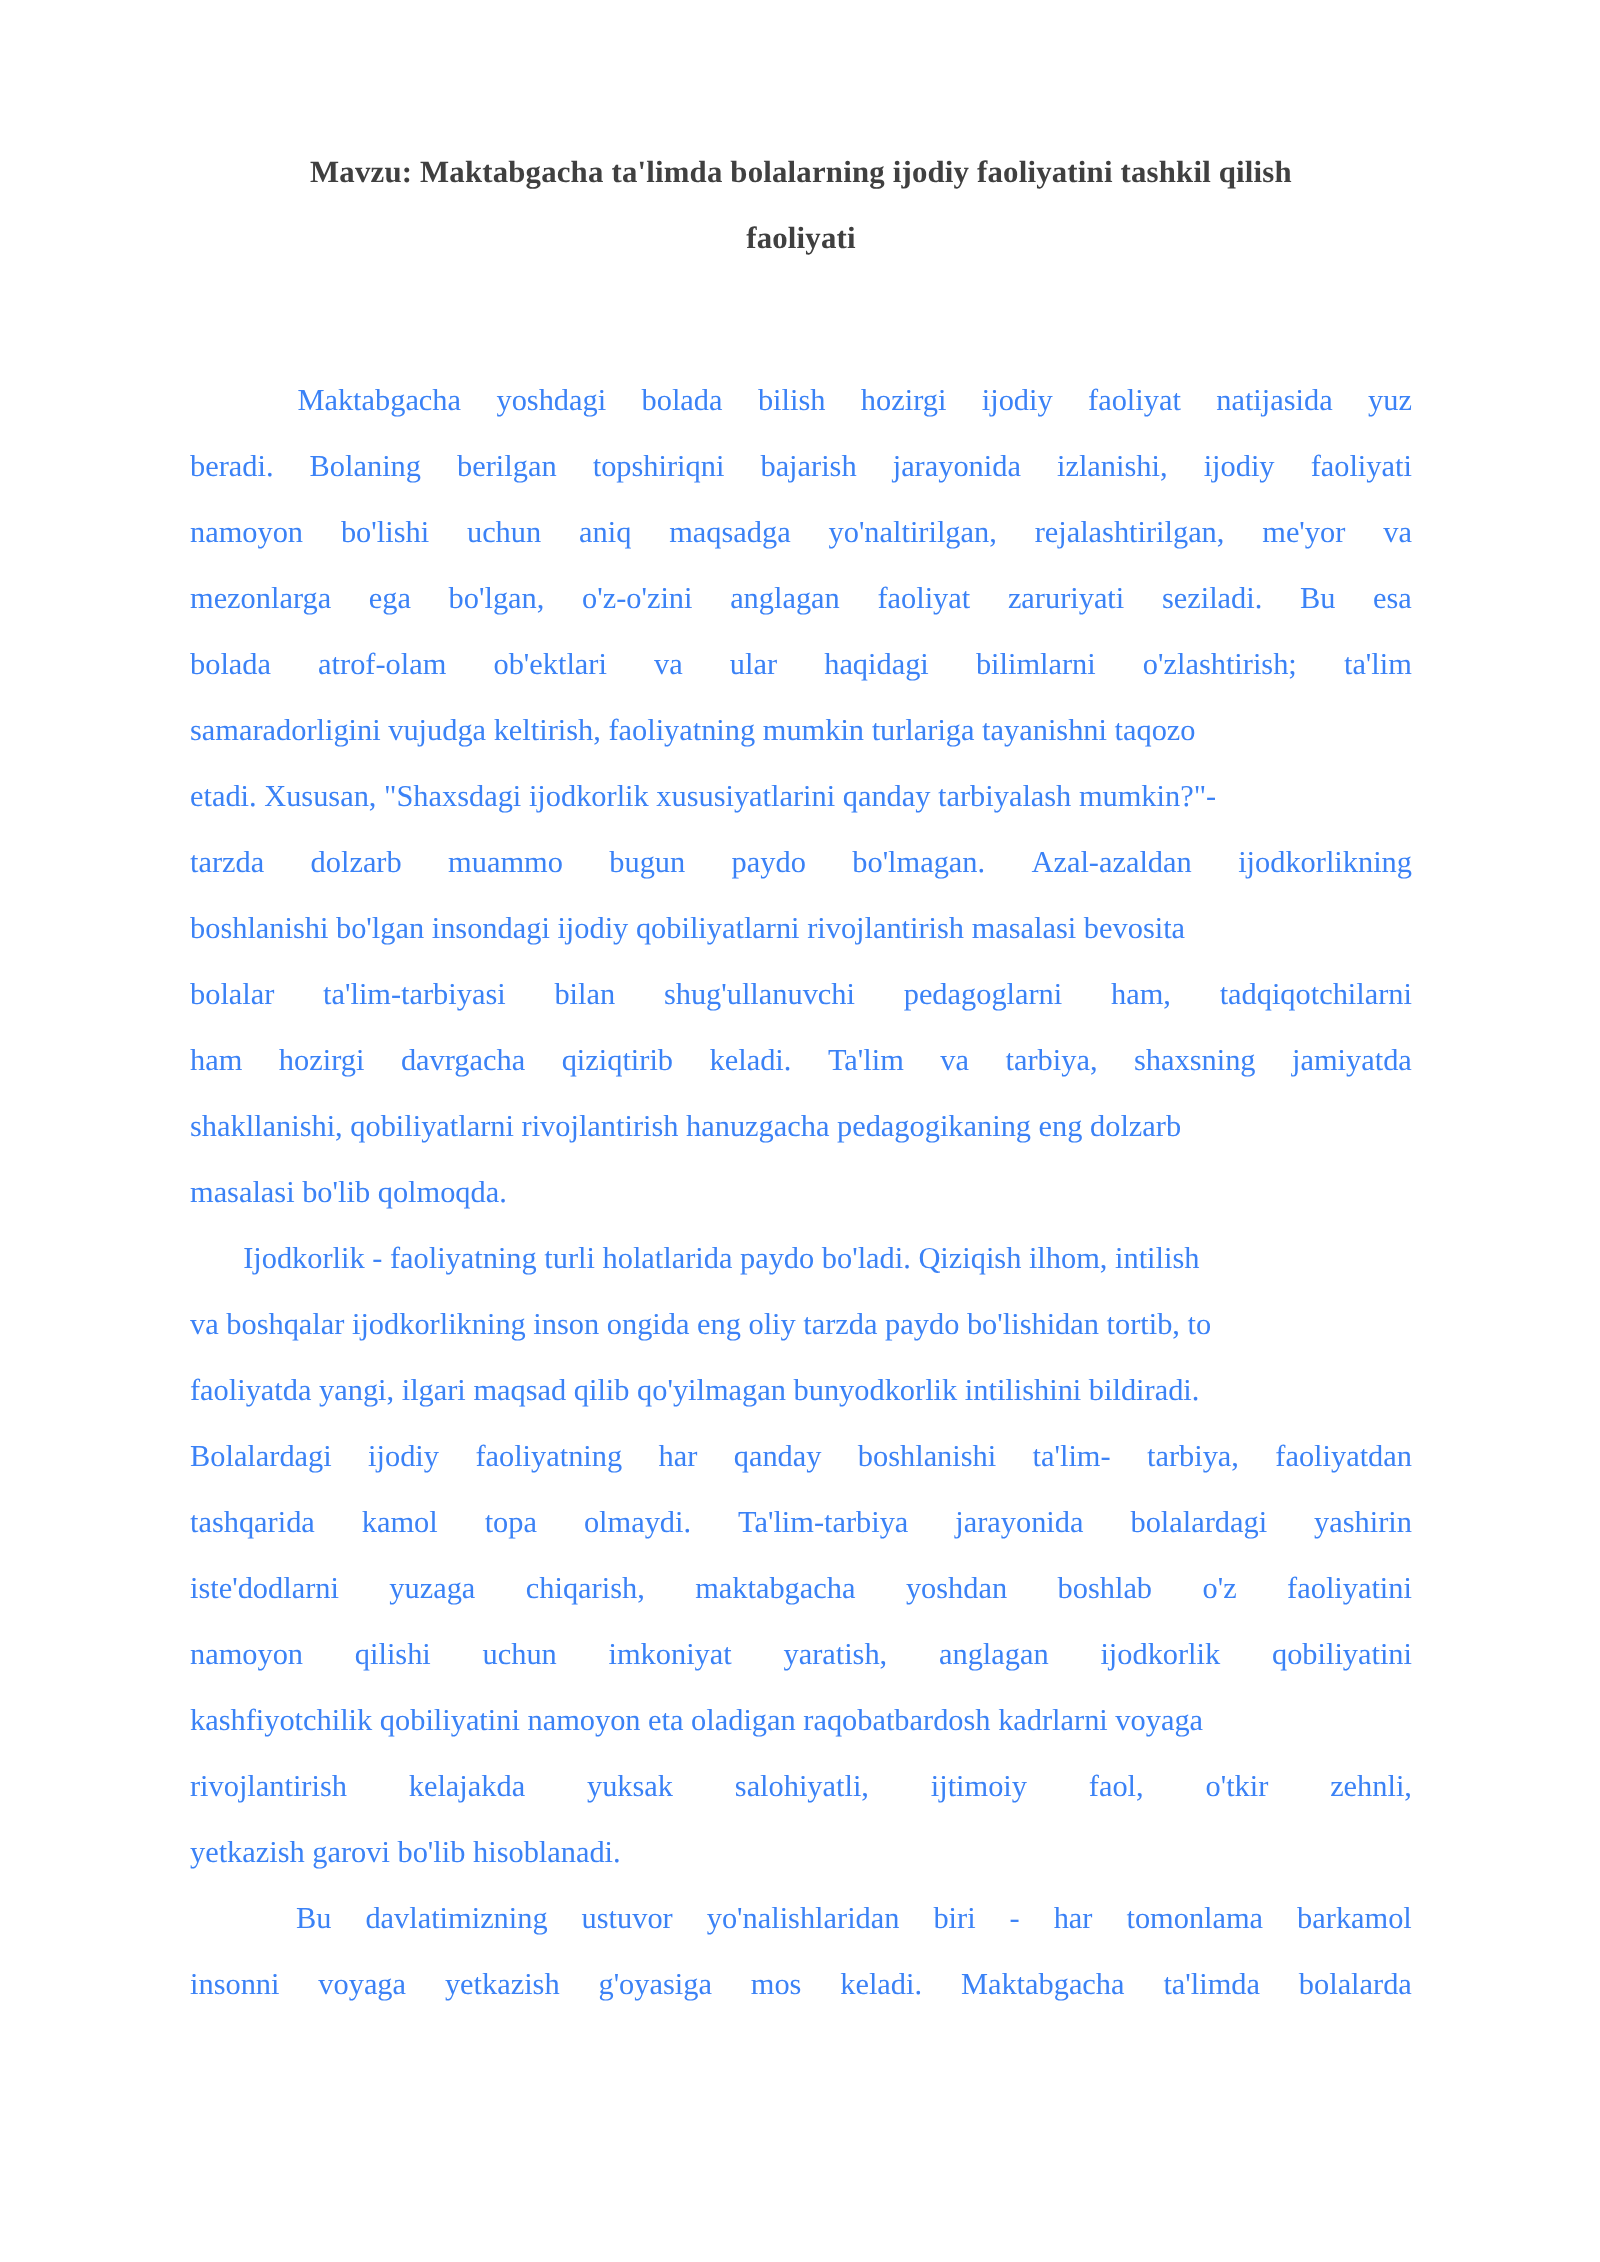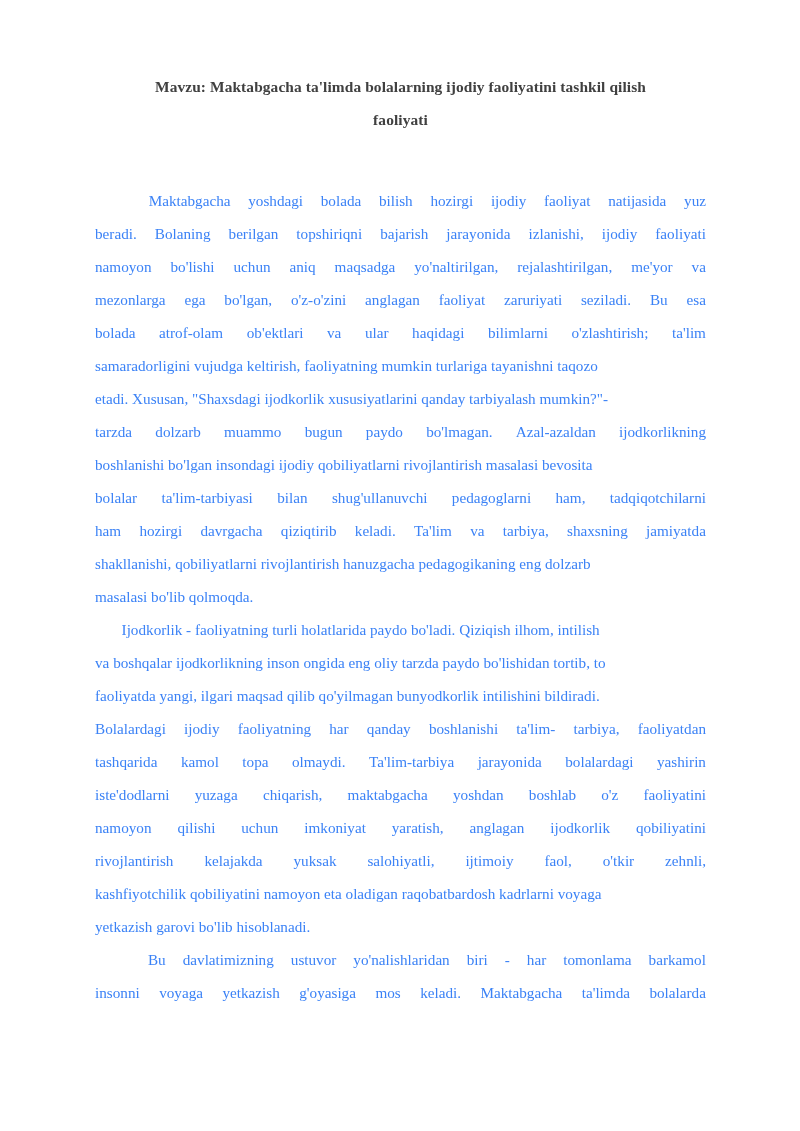--- a/index.html
+++ b/index.html
@@ -226,31 +226,31 @@
           <span class="line j">
             <span class="w">namoyon</span>
             <span class="w">qilishi</span>
             <span class="w">uchun</span>
             <span class="w">imkoniyat</span>
             <span class="w">yaratish,</span>
             <span class="w">anglagan</span>
             <span class="w">ijodkorlik</span>
             <span class="w">qobiliyatini</span>
           </span>
+          <span class="line nat">kashfiyotchilik qobiliyatini namoyon eta oladigan raqobatbardosh kadrlarni voyaga</span>
           <span class="line j">
             <span class="w">rivojlantirish</span>
             <span class="w">kelajakda</span>
             <span class="w">yuksak</span>
             <span class="w">salohiyatli,</span>
             <span class="w">ijtimoiy</span>
             <span class="w">faol,</span>
             <span class="w">o'tkir</span>
             <span class="w">zehnli,</span>
           </span>
-          <span class="line nat">kashfiyotchilik qobiliyatini namoyon eta oladigan raqobatbardosh kadrlarni voyaga</span>
           <span class="line last">yetkazish garovi bo'lib hisoblanadi.</span>
         </p>
       <p class="para" id="para-3">
           <span class="line j">
             <span class="lead-indent"></span>
             <span class="w">Bu</span>
             <span class="w">davlatimizning</span>
             <span class="w">ustuvor</span>
             <span class="w">yo'nalishlaridan</span>
             <span class="w">biri</span>

